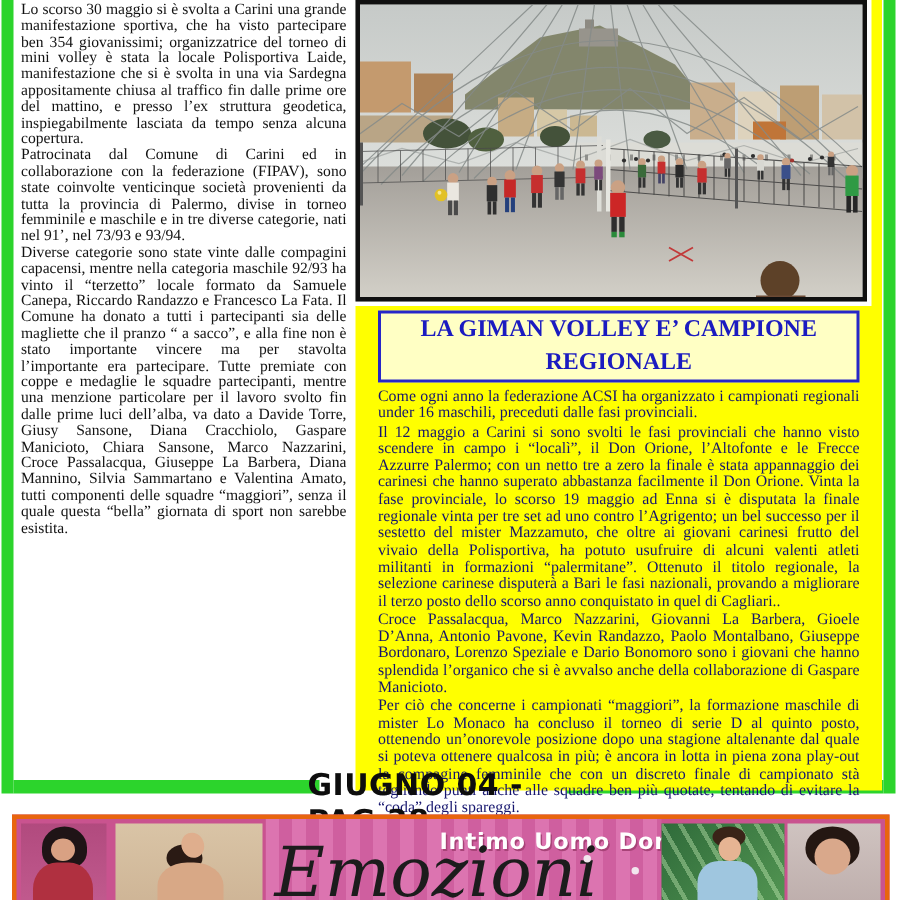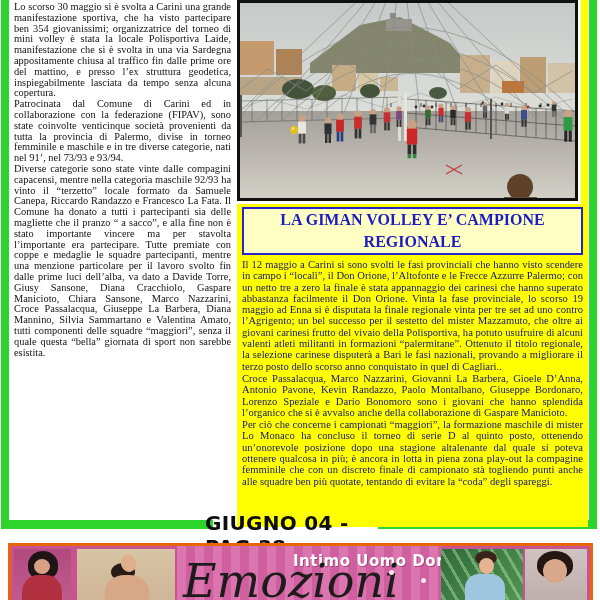--- a/index.html
+++ b/index.html
@@ -11,21 +11,21 @@
   
   .leftcol{position:absolute;left:14px;top:2px;width:217px;height:440px;
            font-size:10.4px;line-height:10.8px;color:#121212;text-align:justify;}
   .leftcol p{margin:0;}
   
   .photo{position:absolute;left:237px;top:0;width:341px;height:201px;border:3px solid #101010;
          box-sizing:border-box;background:#cfd2cf;overflow:hidden;}
   .ystrip{position:absolute;left:581px;top:0;width:7px;height:205px;background:#ffff00;}
   
   .ybox{position:absolute;left:237px;top:204px;width:351px;height:323px;background:#ffff00;
-        box-sizing:border-box;padding:2px 5px;}
+        box-sizing:border-box;padding:2px 15px;}
   .headline{border:2px solid #2626c8;background:#ffffc4;color:#1b1bc0;text-align:center;
             font-weight:bold;font-size:16px;line-height:22px;margin:1px 0 4px;}
   .ybox p{margin:0 0 1px;font-size:10.6px;line-height:11.3px;color:#15156e;text-align:justify;}
   
   .footer-label{position:absolute;left:205px;top:511px;width:180px;text-align:left;
         font-family:"DejaVu Sans", sans-serif;font-weight:800;font-size:20px;
         letter-spacing:0.3px;color:#0d0d0d;}
   
   .ad{position:absolute;left:8px;top:543px;width:585px;height:80px;border:3px solid #e8650e;
       box-sizing:border-box;background:#c9538f;overflow:hidden;}
@@ -249,20 +249,21 @@
           </g>
         <circle cx="280" cy="184" r="13" fill="#5d4128"></circle>
         <rect x="264" y="194" width="33" height="8" fill="#6b4a35"></rect>
       </g>
     </svg>
   </div>
   <div class="ystrip"></div>
 
   <div class="ybox">
     <div class="headline">LA GIMAN VOLLEY E’ CAMPIONE REGIONALE</div>
+    <p>Come ogni anno la federazione ACSI ha organizzato i campionati regionali under 16 maschili, preceduti dalle fasi provinciali.</p>
     <p>Il 12 maggio a Carini si sono svolti le fasi provinciali che hanno visto scendere in campo i “localì”, il Don Orione, l’Altofonte e le Frecce Azzurre Palermo; con un netto tre a zero la finale è stata appannaggio dei carinesi che hanno superato abbastanza facilmente il Don Orione. Vinta la fase provinciale, lo scorso 19 maggio ad Enna si è disputata la finale regionale vinta per tre set ad uno contro l’Agrigento; un bel successo per il sestetto del mister Mazzamuto, che oltre ai giovani carinesi frutto del vivaio della Polisportiva, ha potuto usufruire di alcuni valenti atleti militanti in formazioni “palermitane”. Ottenuto il titolo regionale, la selezione carinese disputerà a Bari le fasi nazionali, provando a migliorare il terzo posto dello scorso anno conquistato in quel di Cagliari..</p>
     <p>Croce Passalacqua, Marco Nazzarini, Giovanni La Barbera, Gioele D’Anna, Antonio Pavone, Kevin Randazzo, Paolo Montalbano, Giuseppe Bordonaro, Lorenzo Speziale e Dario Bonomoro sono i giovani che hanno splendida l’organico che si è avvalso anche della collaborazione di Gaspare Manicioto.</p>
     <p>Per ciò che concerne i campionati “maggiori”, la formazione maschile di mister Lo Monaco ha concluso il torneo di serie D al quinto posto, ottenendo un’onorevole posizione dopo una stagione altalenante dal quale si poteva ottenere qualcosa in più; è ancora in lotta in piena zona play-out la compagine femminile che con un discreto finale di campionato stà togliendo punti anche alle squadre ben più quotate, tentando di evitare la “coda” degli spareggi.</p>
   </div>
 
   <div class="footer-label">GIUGNO 04 - PAG 38</div>
 
   <div class="ad">
     <div class="ap" style="left:3px;width:57px;background:linear-gradient(180deg,#b14a7e,#c65f93);">
       <div style="left:14px;top:2px;width:30px;height:28px;background:#1f1416;border-radius:50% 50% 40% 40%;"></div>

